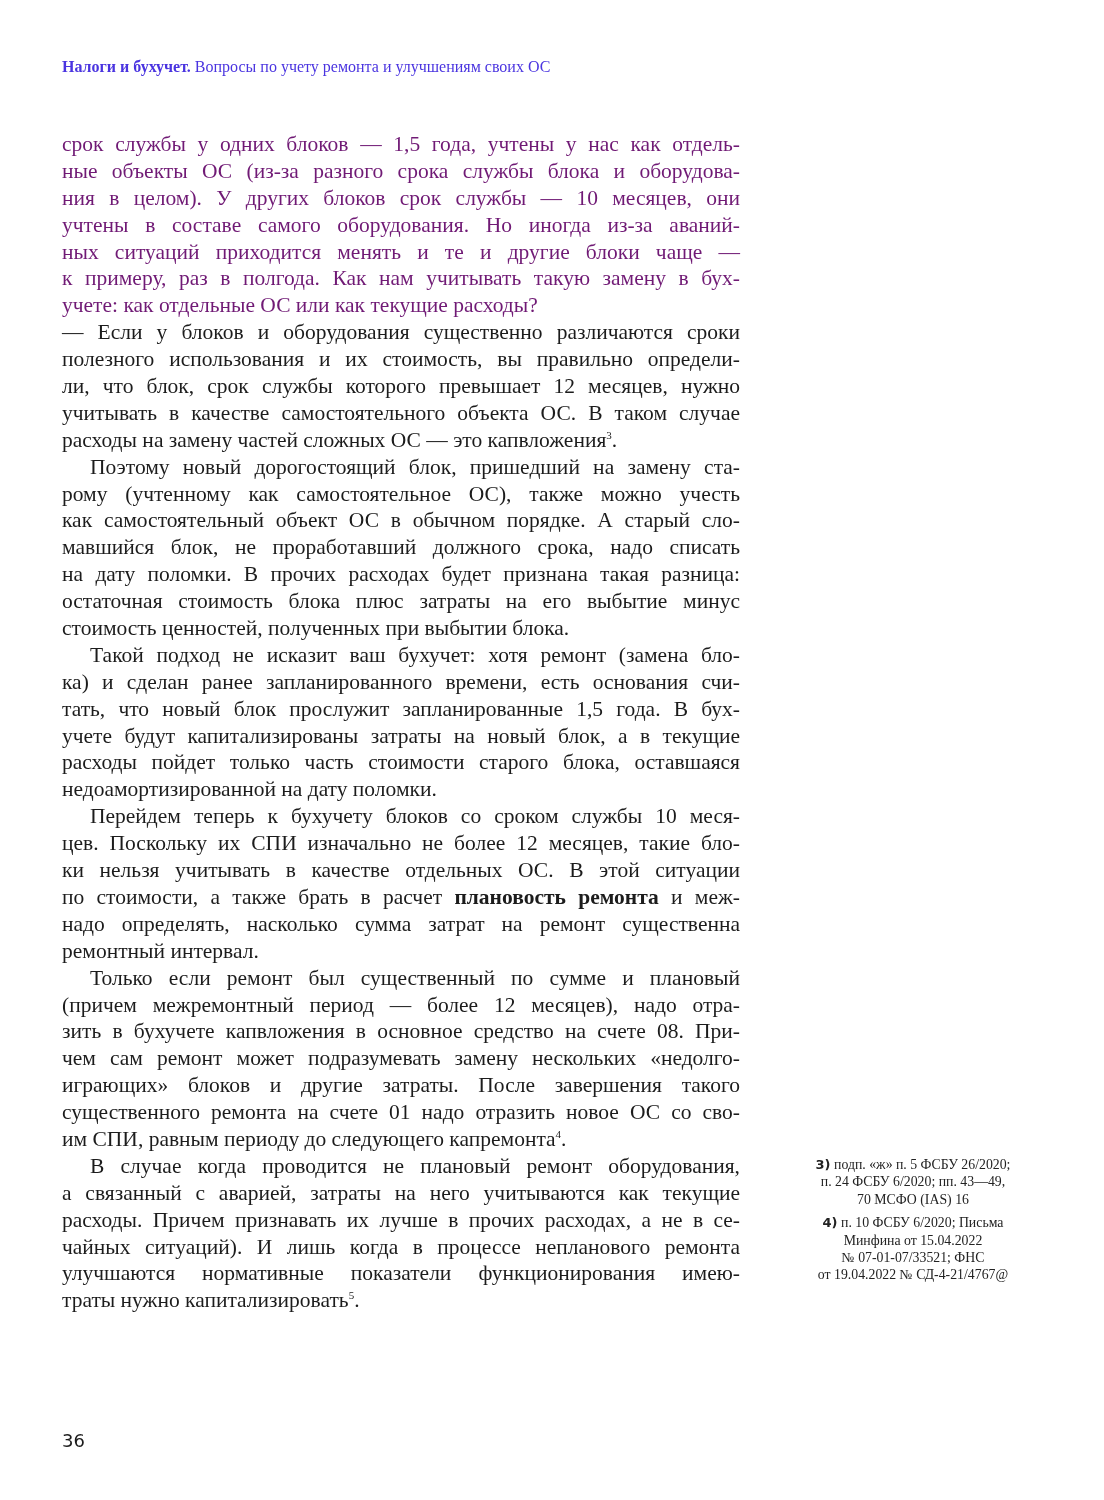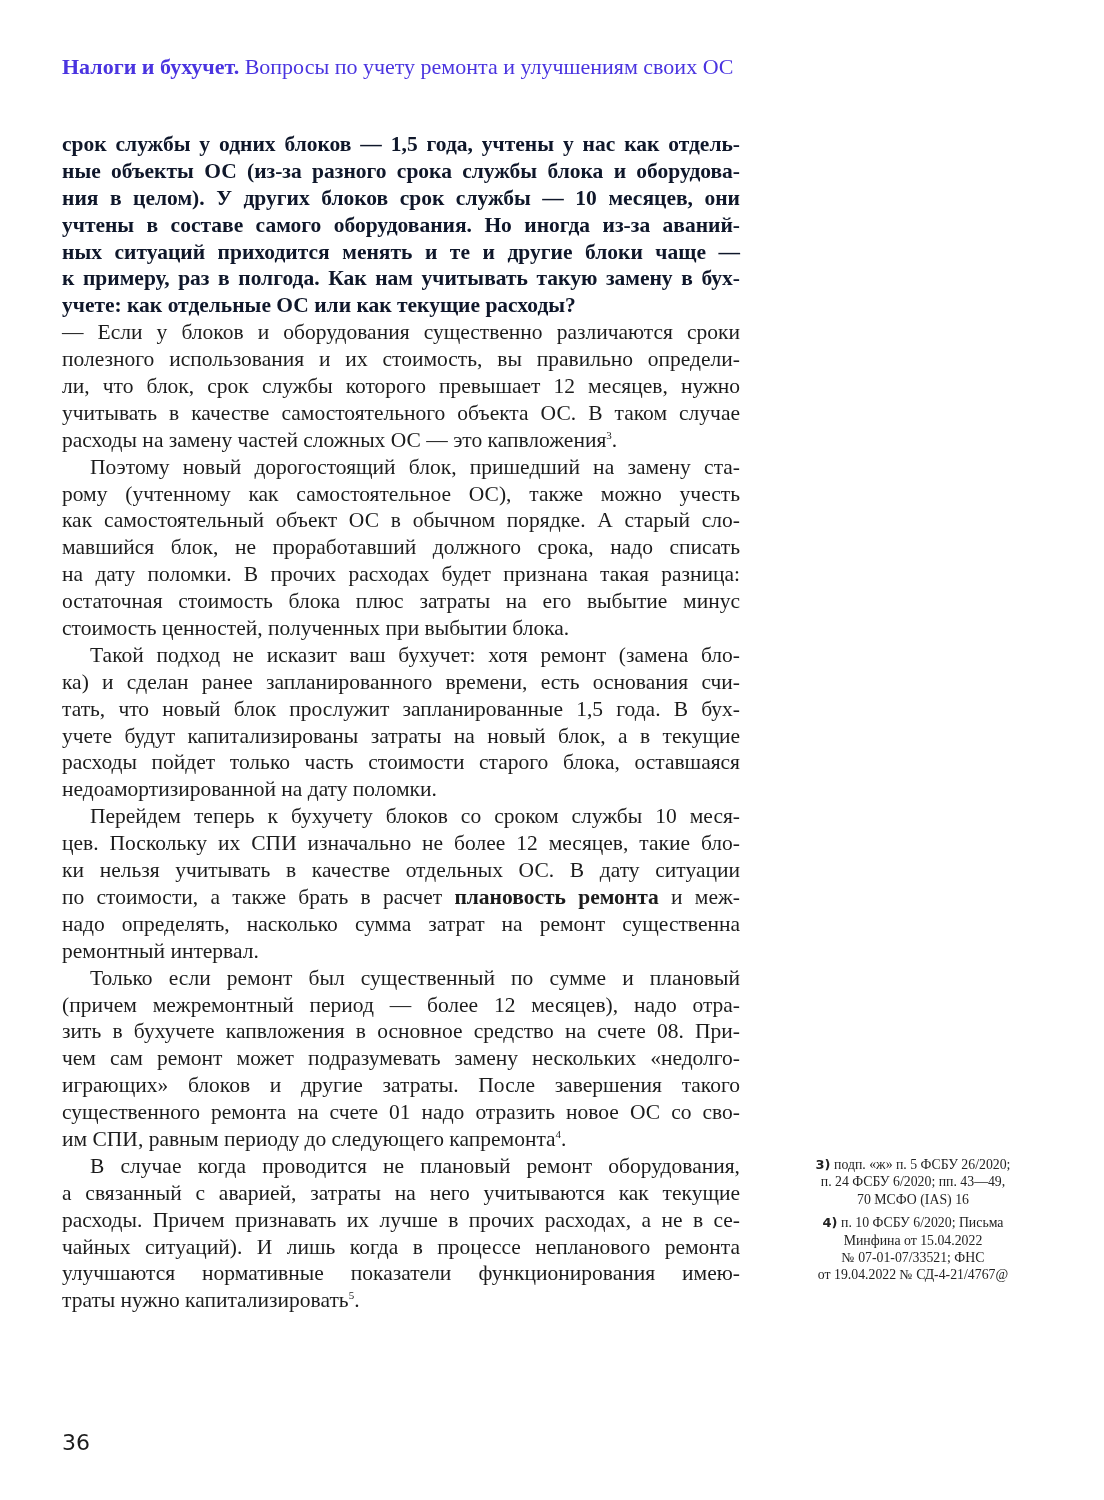--- a/index.html
+++ b/index.html
@@ -14,21 +14,21 @@
       overflow: hidden;
       font-family: "DejaVu Serif", "Liberation Serif", serif;
       color: #1c1c1c;
     }
     .running-head {
       position: absolute;
       left: 62px;
       top: 52px;
       width: 720px;
       font-family: "Liberation Serif", "DejaVu Serif", serif;
-      font-size: 22px;
+      font-size: 16px;
       color: #4a34e0;
       white-space: nowrap;
       line-height: 30px;
     }
     .running-head .section {
       font-weight: bold;
     }
     .main-col {
       position: absolute;
       left: 62px;
@@ -46,22 +46,22 @@
       text-align-last: justify;
       overflow: visible;
     }
     .line.last {
       text-align-last: left;
     }
     .line.indent {
       padding-left: 28px;
     }
     .question .line {
-      font-weight: bold;
-      color: #0f172a;
+      font-weight: normal;
+      color: #701a75;
     }
     .b {
       font-weight: bold;
     }
     sup {
       font-size: 11px;
       line-height: 0;
       vertical-align: 8px;
     }
     .footnotes {
@@ -85,21 +85,21 @@
     }
     .fn .fl {
       display: block;
       white-space: nowrap;
     }
     .page-number {
       position: absolute;
       left: 62px;
       top: 1430px;
       font-family: "DejaVu Sans", "Liberation Sans", sans-serif;
-      font-size: 22px;
+      font-size: 18px;
       color: #1c1c1c;
     }
   </style>
 </head>
 <body>
 
 <div class="running-head">
   <span class="section">Налоги и бухучет.</span>
   <span>Вопросы по учету ремонта и улучшениям своих ОС</span>
 </div>
@@ -139,21 +139,21 @@
     <span class="line">ка) и сделан ранее запланированного времени, есть основания счи-</span>
     <span class="line">тать, что новый блок прослужит запланированные 1,5 года. В бух-</span>
     <span class="line">учете будут капитализированы затраты на новый блок, а в текущие</span>
     <span class="line">расходы пойдет только часть стоимости старого блока, оставшаяся</span>
     <span class="line last">недоамортизированной на дату поломки.</span>
   </div>
 
   <div class="para">
     <span class="line indent">Перейдем теперь к бухучету блоков со сроком службы 10 меся-</span>
     <span class="line">цев. Поскольку их СПИ изначально не более 12 месяцев, такие бло-</span>
-    <span class="line">ки нельзя учитывать в качестве отдельных ОС. В дату ситуации</span>
+    <span class="line">ки нельзя учитывать в качестве отдельных ОС. В этой ситуации</span>
     <span class="line"><span>по стоимости, а также брать в расчет </span><span class="b">плановость ремонта</span><span> и меж-</span></span>
     <span class="line">надо определять, насколько сумма затрат на ремонт существенна</span>
     <span class="line last">ремонтный интервал.</span>
   </div>
 
   <div class="para">
     <span class="line indent">Только если ремонт был существенный по сумме и плановый</span>
     <span class="line">(причем межремонтный период — более 12 месяцев), надо отра-</span>
     <span class="line">зить в бухучете капвложения в основное средство на счете 08. При-</span>
     <span class="line">чем сам ремонт может подразумевать замену нескольких «недолго-</span>

